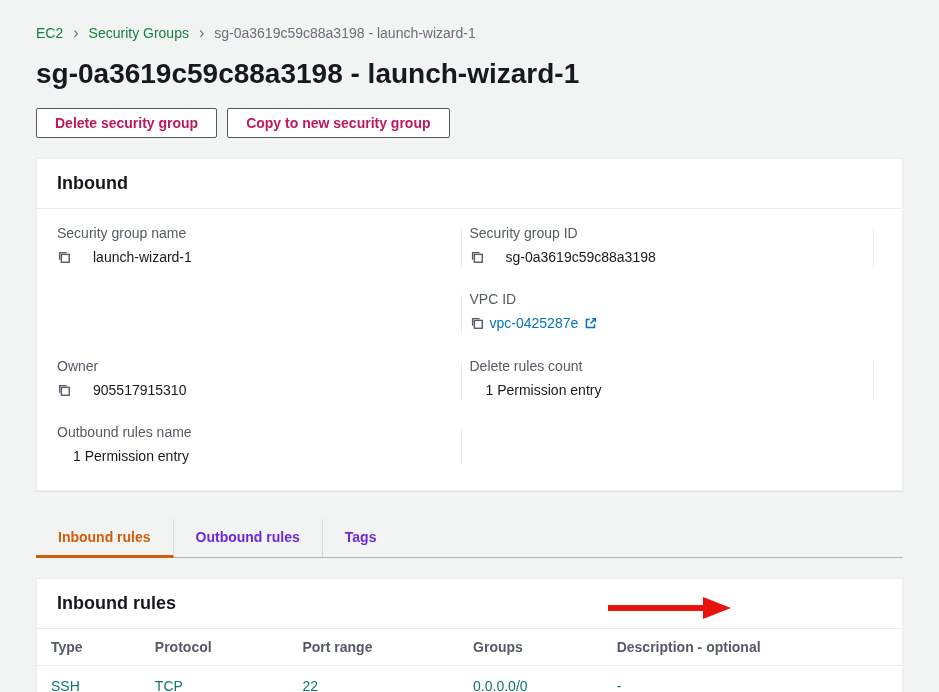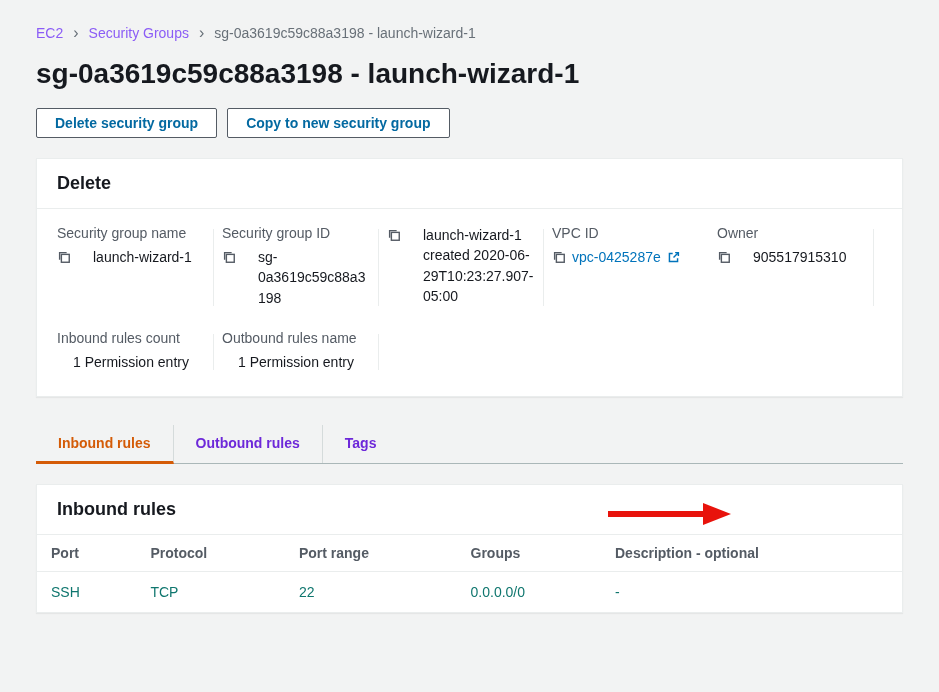--- a/index.html
+++ b/index.html
@@ -17,21 +17,21 @@
       font-size: 14px;
     }
     .breadcrumb {
       display: flex;
       align-items: center;
       gap: 10px;
       margin-bottom: 16px;
       font-size: 14px;
     }
     .breadcrumb a {
-      color: #8b5cf6;
+      color: #15803d;
       text-decoration: none;
     }
     .breadcrumb .sep {
       color: #687078;
       font-size: 16px;
     }
     .breadcrumb .current {
       color: #687078;
     }
     h1.page-title {
@@ -45,40 +45,40 @@
       gap: 10px;
       margin-bottom: 20px;
     }
     .btn {
       background: #fff;
       border: 1px solid #545b64;
       border-radius: 2px;
       padding: 6px 18px;
       font-size: 14px;
       font-weight: 700;
-      color: #0369a1;
+      color: #be185d;
       cursor: pointer;
       font-family: inherit;
     }
     .panel {
       background: #fff;
       border: 1px solid #eaeded;
       box-shadow: 0 1px 1px rgba(0,0,0,0.05);
     }
     .panel-header {
       padding: 14px 20px;
       border-bottom: 1px solid #eaeded;
     }
     .panel-header h2 {
       font-size: 18px;
       font-weight: 700;
     }
     .details-grid {
       display: grid;
-      grid-template-columns: repeat(5, 1fr);
+      grid-template-columns: repeat(2, 1fr);
       padding: 16px 20px 2px 20px;
     }
     .detail-cell {
       padding-right: 18px;
       padding-bottom: 22px;
       position: relative;
     }
     .detail-cell.bordered::after {
       content: "";
       position: absolute;
@@ -188,21 +188,21 @@
 
 <h1 class="page-title">sg-0a3619c59c88a3198 - launch-wizard-1</h1>
 
 <div class="action-row">
   <button class="btn">Delete security group</button>
   <button class="btn">Copy to new security group</button>
 </div>
 
 <div class="panel">
   <div class="panel-header">
-    <h2>Delete</h2>
+    <h2>Inbound</h2>
   </div>
   <div class="details-grid">
     <div class="detail-cell bordered">
       <div class="detail-label">Security group name</div>
       <div class="detail-value">
         <span class="copy-icon">
           <svg width="14" height="14" viewBox="0 0 16 16" fill="none" stroke="#545b64" stroke-width="1.6">
               <rect x="5" y="5" width="9" height="9"></rect>
               <path d="M3 11V3h8"></path>
             </svg>
@@ -216,29 +216,20 @@
         <span class="copy-icon">
           <svg width="14" height="14" viewBox="0 0 16 16" fill="none" stroke="#545b64" stroke-width="1.6">
               <rect x="5" y="5" width="9" height="9"></rect>
               <path d="M3 11V3h8"></path>
             </svg>
         </span>
         <span class="text">sg-0a3619c59c88a3198</span>
       </div>
     </div>
     <div class="detail-cell bordered">
-      <div class="detail-value">
-        <span class="copy-icon">
-          <svg width="14" height="14" viewBox="0 0 16 16" fill="none" stroke="#545b64" stroke-width="1.6">
-              <rect x="5" y="5" width="9" height="9"></rect>
-              <path d="M3 11V3h8"></path>
-            </svg>
-        </span>
-        <span class="text">launch-wizard-1 created 2020-06-29T10:23:27.907-05:00</span>
-      </div>
     </div>
     <div class="detail-cell">
       <div class="detail-label">VPC ID</div>
       <div class="detail-value">
         <span class="copy-icon">
           <svg width="14" height="14" viewBox="0 0 16 16" fill="none" stroke="#545b64" stroke-width="1.6">
               <rect x="5" y="5" width="9" height="9"></rect>
               <path d="M3 11V3h8"></path>
             </svg>
         </span>
@@ -261,21 +252,21 @@
         <span class="copy-icon">
           <svg width="14" height="14" viewBox="0 0 16 16" fill="none" stroke="#545b64" stroke-width="1.6">
               <rect x="5" y="5" width="9" height="9"></rect>
               <path d="M3 11V3h8"></path>
             </svg>
         </span>
         <span class="text">905517915310</span>
       </div>
     </div>
     <div class="detail-cell bordered">
-      <div class="detail-label">Inbound rules count</div>
+      <div class="detail-label">Delete rules count</div>
       <div class="detail-value">
         <span class="text">1 Permission entry</span>
       </div>
     </div>
     <div class="detail-cell bordered">
       <div class="detail-label">Outbound rules name</div>
       <div class="detail-value">
         <span class="text">1 Permission entry</span>
       </div>
     </div>
@@ -289,21 +280,21 @@
   <div class="tab">Tags</div>
 </div>
 
 <div class="panel rules-panel" style="position:relative;">
   <div class="rules-header">
     <h2>Inbound rules</h2>
   </div>
   <table class="rules-table">
     <thead>
       <tr>
-        <th>Port</th>
+        <th>Type</th>
         <th>Protocol</th>
         <th>Port range</th>
         <th>Groups</th>
         <th>Description - optional</th>
       </tr>
     </thead>
     <tbody>
       <tr>
         <td>SSH</td>
         <td>TCP</td>

